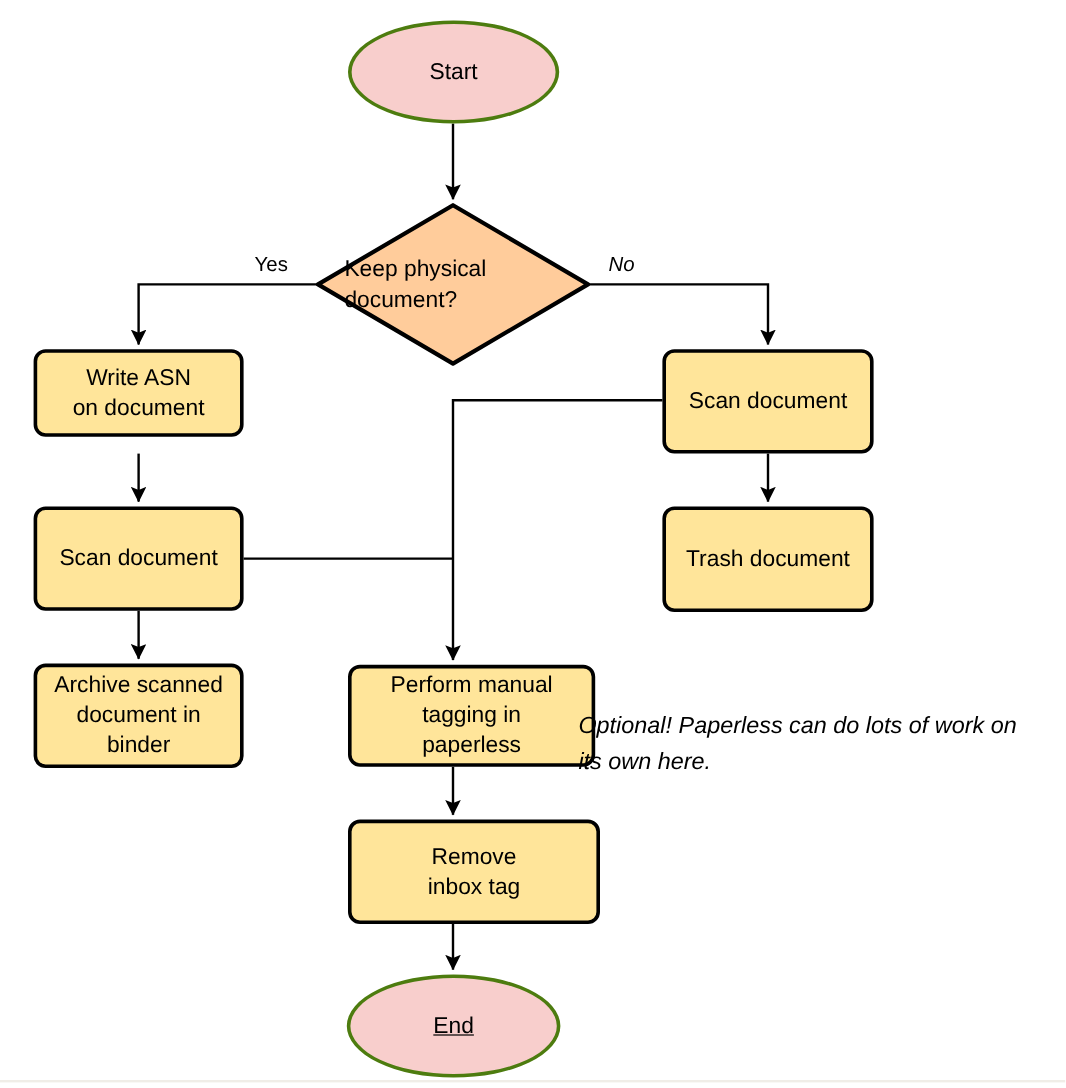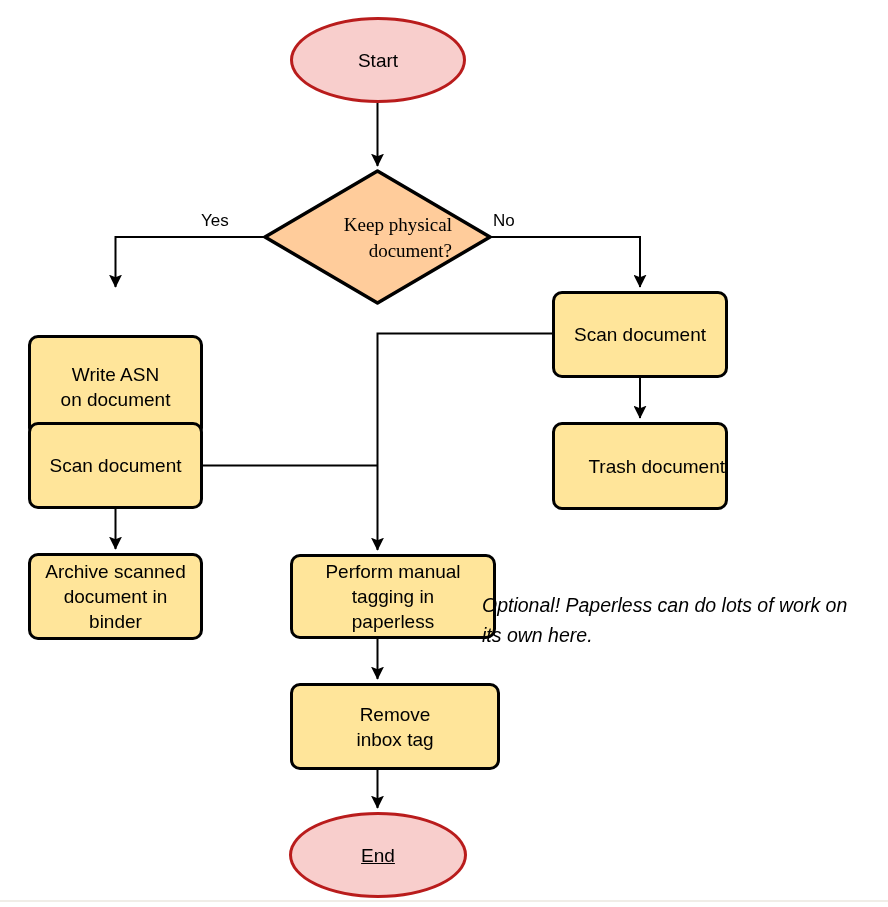--- a/index.html
+++ b/index.html
@@ -28,63 +28,63 @@
     line-height: 25px;
     white-space: pre-line;
   }
   .process {
     background: #ffe59a;
     border: 3px solid #000000;
     border-radius: 10px;
   }
   .terminal {
     background: #f8cecc;
-    border: 3px solid #b91c1c;
+    border: 3px solid #4d7c0f;
     border-radius: 50%;
   }
   .decision-label {
     position: absolute;
-    left: 270px; top: 212px;
+    left: 287px; top: 212px;
     width: 182px;
-    text-align: right;
+    text-align: left;
     font-size: 19px;
     line-height: 26px;
     white-space: pre-line;
-    font-family: Liberation Serif, serif;
   }
   .edge-label {
     position: absolute;
     width: 50px;
+    text-align: center;
     font-size: 17px;
     line-height: 20px;
   }
   .edge-label.yes { left: 201px; top: 211px; }
-  .edge-label.no  { left: 493px; top: 211px; }
+  .edge-label.no  { left: 493px; top: 211px; font-style: italic; }
   .annotation {
     position: absolute;
     left: 482px; top: 590px;
     width: 420px;
     font-style: italic;
     font-size: 19.5px;
     line-height: 30px;
     white-space: pre-line;
   }
   .bottom-rule {
     position: absolute;
     left: 0; top: 900px;
     width: 888px; height: 2px;
     background: #f0ede7;
   }
   
   .n-start     { left: 290px; top: 17px;  width: 176px; height: 86px; }
-  .n-write-asn { left: 28px;  top: 291px; width: 175px; height: 103px; margin-top: 44px; }
+  .n-write-asn { left: 28px;  top: 291px; width: 175px; height: 73px; }
   .n-scan-l    { left: 28px;  top: 422px; width: 175px; height: 87px; }
   .n-archive   { left: 28px;  top: 553px; width: 175px; height: 87px; }
   .n-scan-r    { left: 552px; top: 291px; width: 176px; height: 87px; }
-  .n-trash     { left: 552px; top: 422px; width: 176px; height: 88px; justify-content: flex-end; }
+  .n-trash     { left: 552px; top: 422px; width: 176px; height: 88px; }
   .n-perform   { left: 290px; top: 554px; width: 206px; height: 85px; }
   .n-remove    { left: 290px; top: 683px; width: 210px; height: 87px; }
   .n-end       { left: 289px; top: 812px; width: 178px; height: 86px; text-decoration: underline; }
 </style>
 </head>
 <body>
 
 <div class="canvas">
 
   <svg class="connector-layer" viewBox="0 0 888 907" xmlns="http://www.w3.org/2000/svg">

